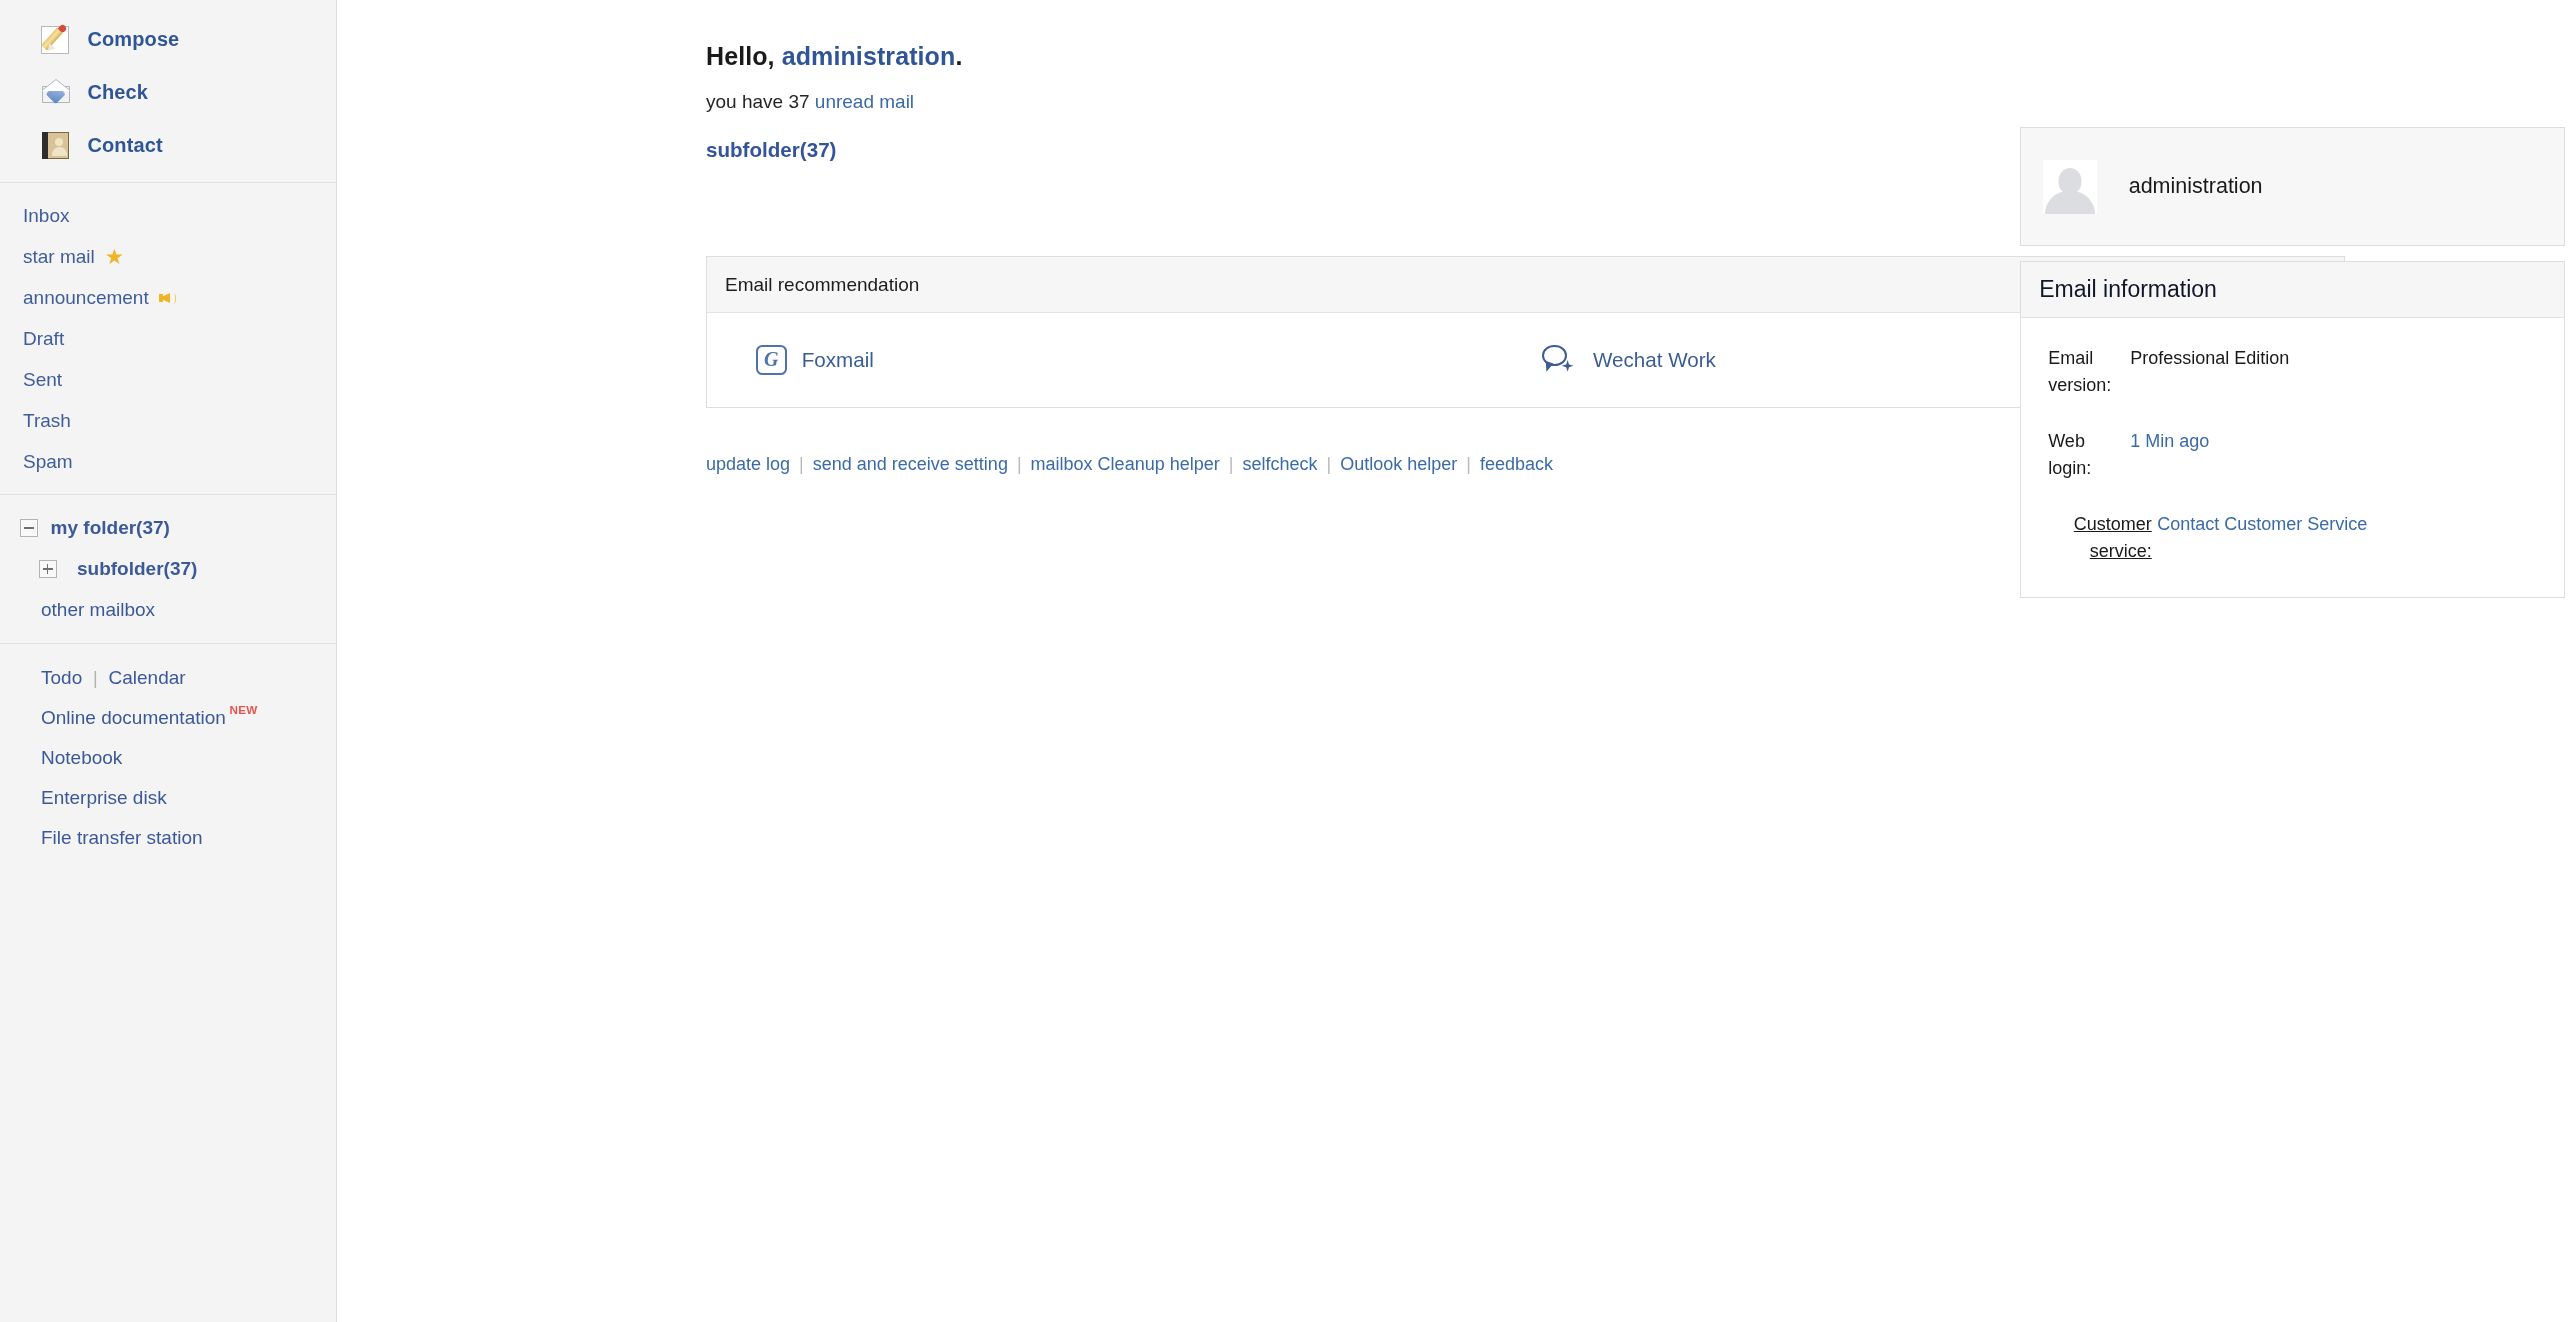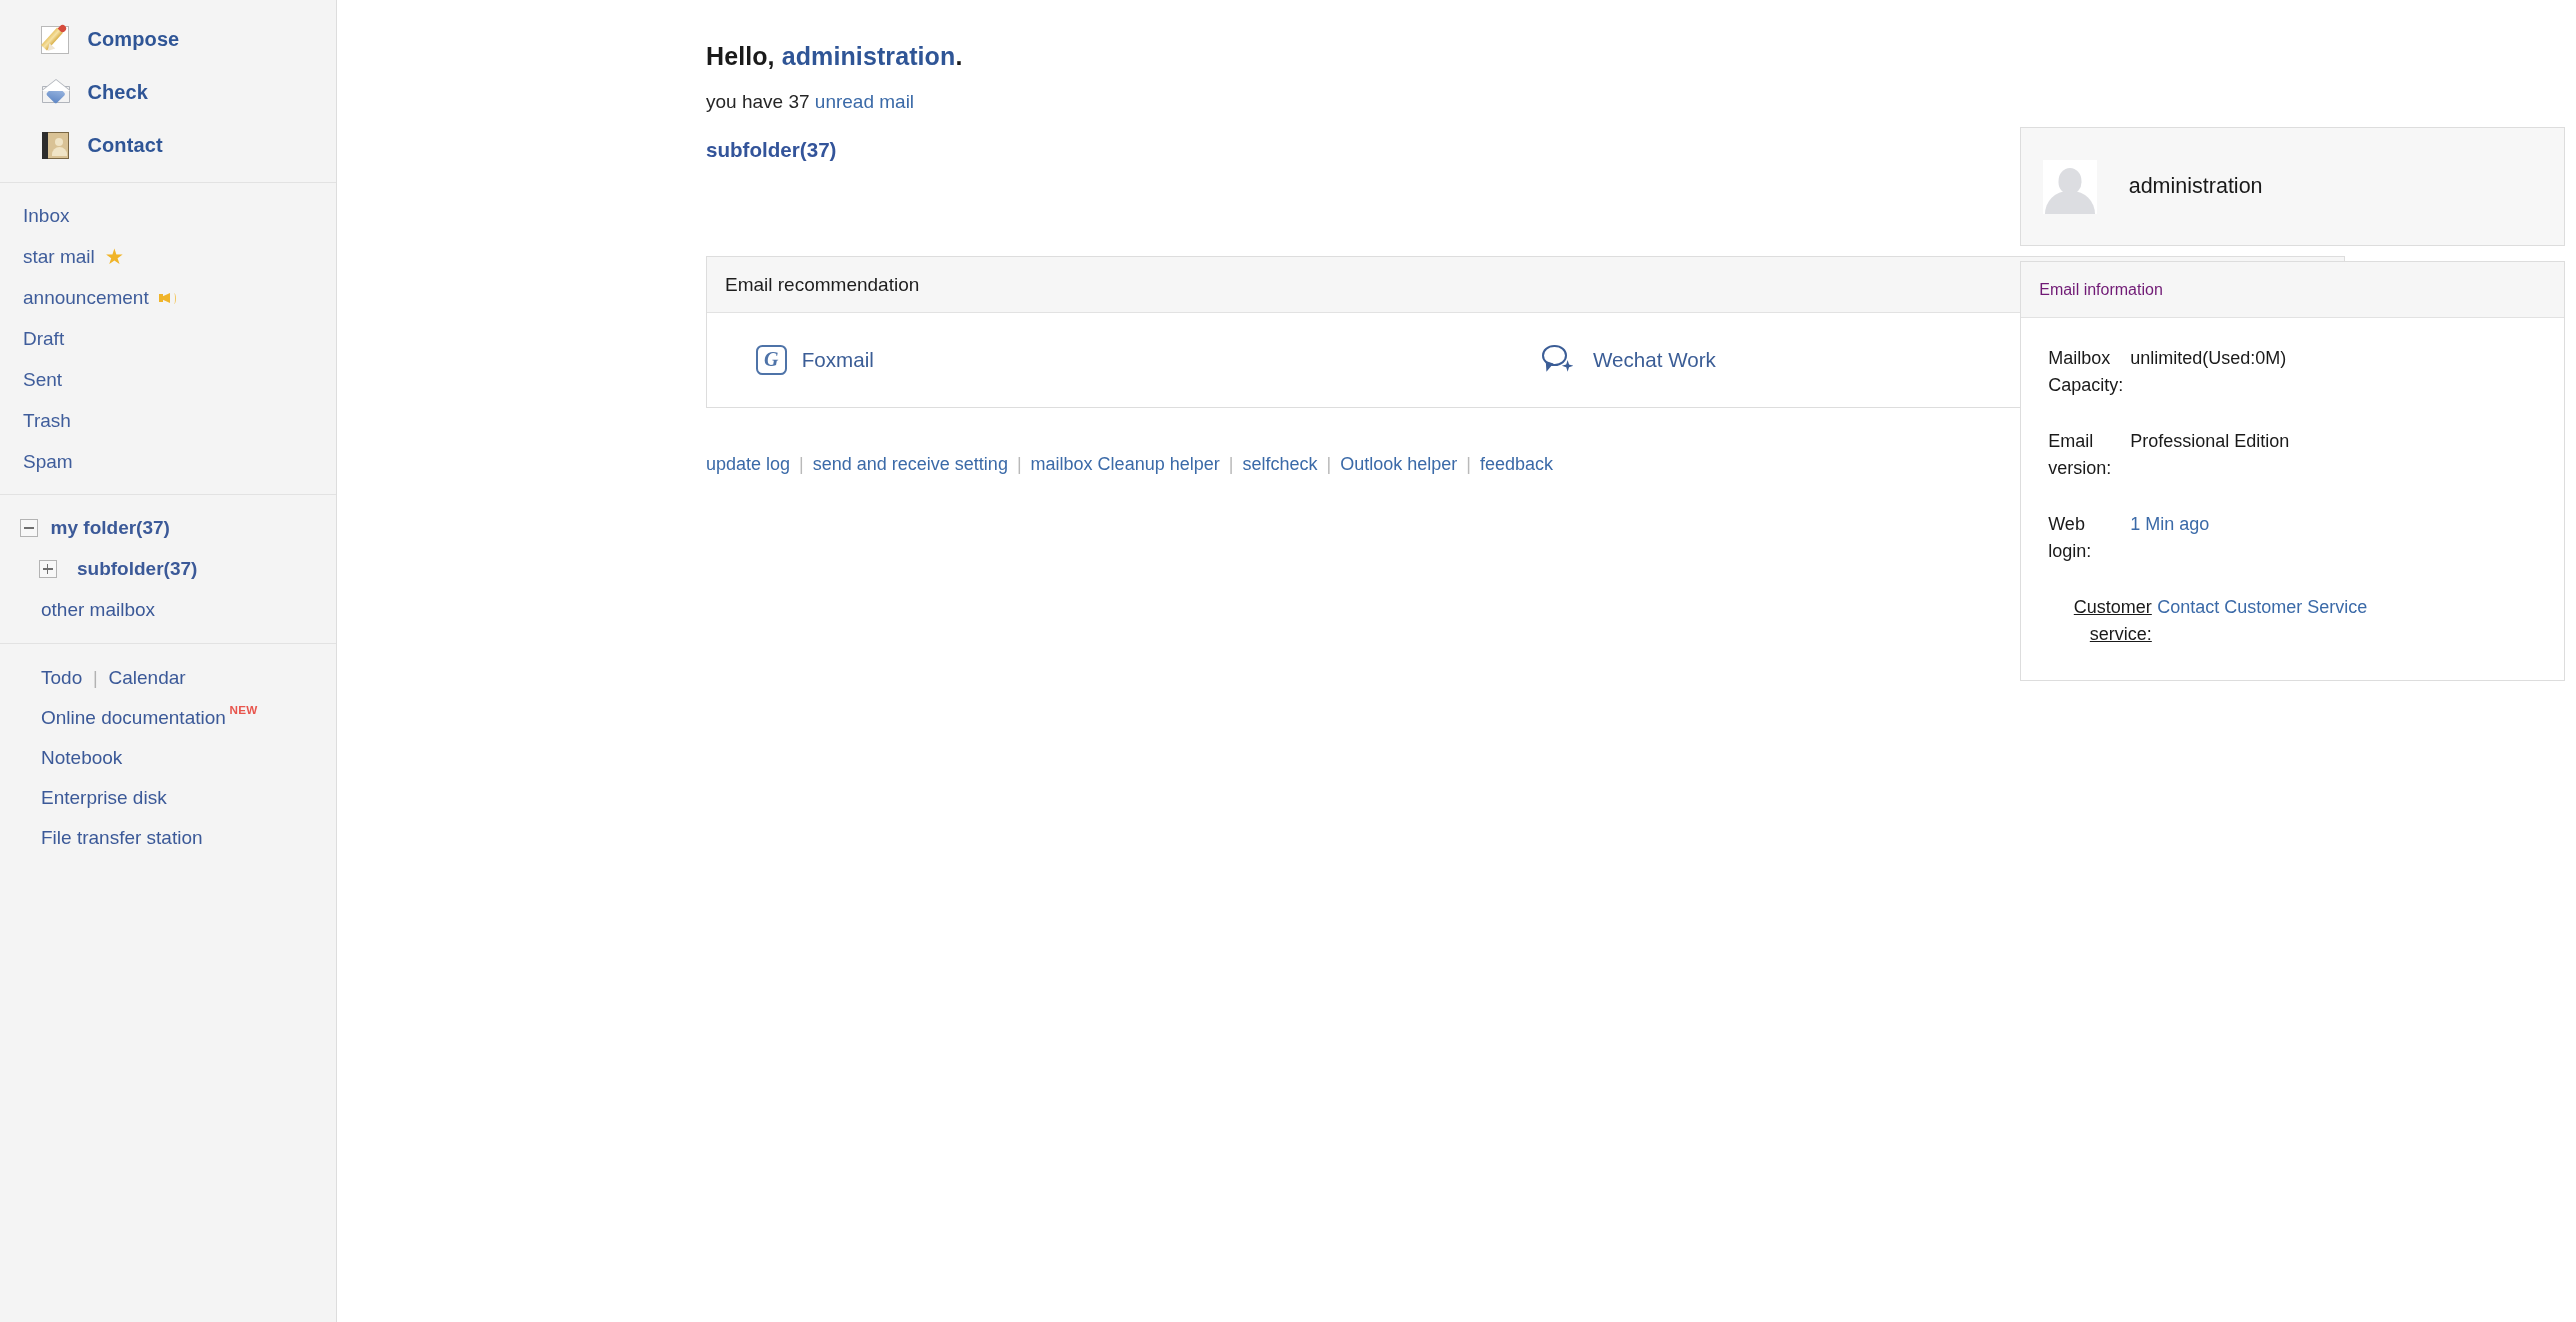--- a/index.html
+++ b/index.html
@@ -424,22 +424,22 @@
     border: 0.9px solid #dddddd;
     background: #ffffff;
   }
   .info-head {
     height: 56px;
     background: #f6f6f6;
     border-bottom: 0.9px solid #e2e2e2;
     display: flex;
     align-items: center;
     padding-left: 18px;
-    font-size: 16px;
-    color: #701a75;
+    font-size: 23px;
+    color: #0f172a;
   }
   .info-body { padding: 27px 0 32px 0; }
   .info-row {
     display: flex;
     margin-bottom: 29px;
     font-size: 18px;
     line-height: 1.5;
   }
   .info-row:last-child { margin-bottom: 0; }
   .info-label {
@@ -638,24 +638,20 @@
           <span class="a-head"></span>
             <span class="a-body"></span>
         </span>
         <span class="profile-name">administration</span>
       </div>
 
       <div class="info-card">
         <div class="info-head">Email information</div>
         <div class="info-body">
 
-          <div class="info-row">
-            <span class="info-label">Mailbox Capacity:</span>
-            <span class="info-value">unlimited(Used:0M)</span>
-          </div>
 
           <div class="info-row">
             <span class="info-label">Email version:</span>
             <span class="info-value">Professional Edition</span>
           </div>
 
           <div class="info-row">
             <span class="info-label">Web login:</span>
             <a class="info-value link">1 Min ago</a>
           </div>

